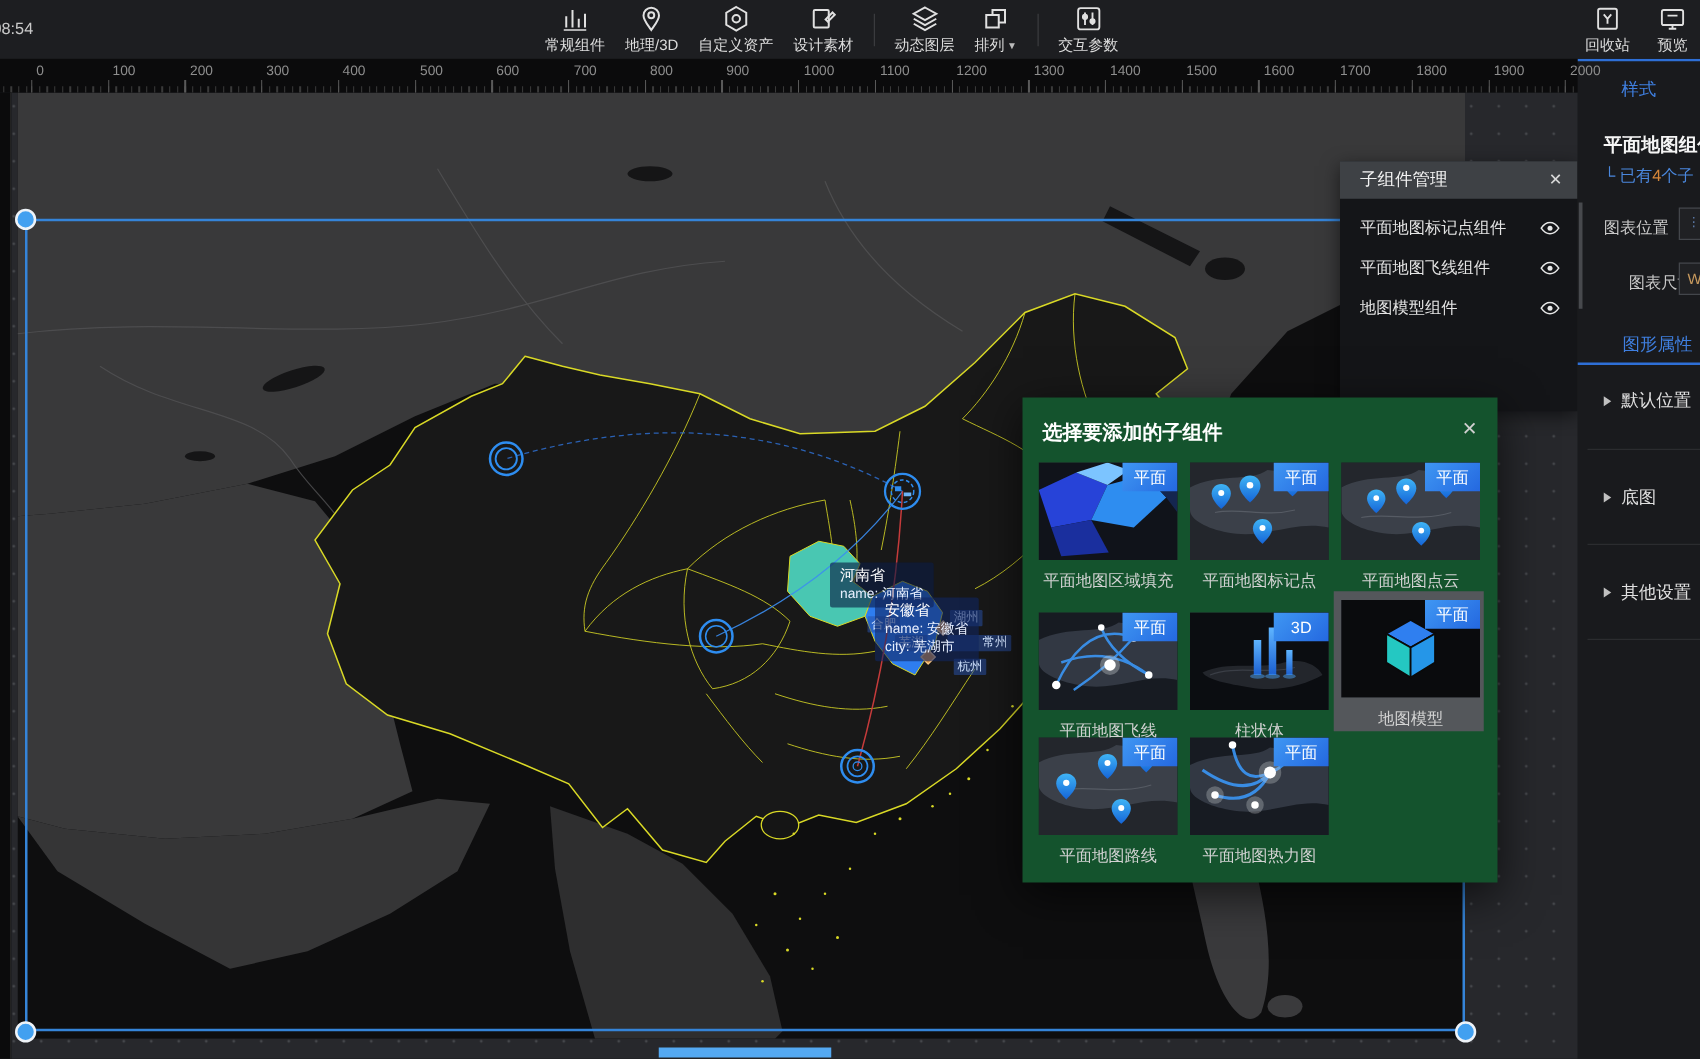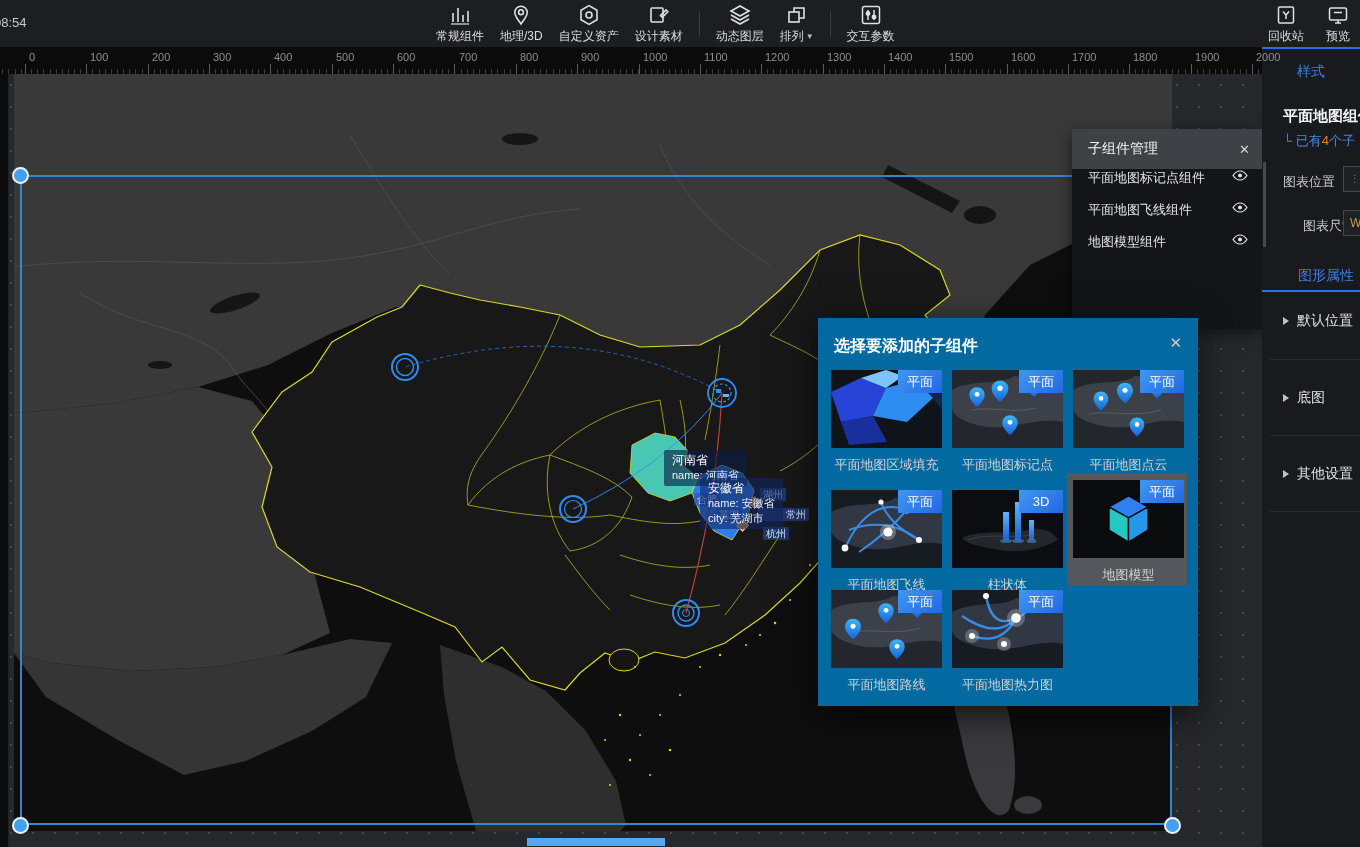--- a/index.html
+++ b/index.html
@@ -37,28 +37,28 @@
   .map-tip .t1{font-size:12px;font-weight:normal;}
   .map-tip .t2{font-size:11px;color:#e8f0ff;}
   .chip{position:absolute;z-index:2;font-size:10px;color:#d2e4ff;background:rgba(40,80,165,.55);
     padding:0 3px;line-height:13px;border-radius:1px;white-space:nowrap;}
   .odiamond{position:absolute;width:7px;height:7px;background:#e2953c;transform:rotate(45deg);z-index:3;border:1px solid #f7c98c;}
   
   #hscroll{position:absolute;left:527px;top:838px;width:138px;height:8px;background:#54a9f2;z-index:5;}
   
   #subpanel{position:absolute;left:1072px;top:129px;width:190px;height:200px;background:#141518;
     box-shadow:0 4px 14px rgba(0,0,0,.55);z-index:10;}
-  #subpanel .sp-head{height:40px;background:#3e4145;display:flex;align-items:center;justify-content:space-between;
+  #subpanel .sp-head{height:30px;background:#3e4145;display:flex;align-items:center;justify-content:space-between;
     padding:0 12px 0 16px;color:#f2f2f2;font-size:14px;}
   #subpanel .sp-close{color:#d8d8d8;font-size:13px;cursor:pointer;}
-  .sp-item{height:32px;display:flex;align-items:flex-start;justify-content:space-between;padding:0 14px 0 16px;
+  .sp-item{height:32px;display:flex;align-items:flex-end;justify-content:space-between;padding:0 14px 0 16px;
     color:#e4e4e4;font-size:13px;cursor:pointer;}
   .sp-item svg{flex:none;}
   
-  #modal{position:absolute;left:818px;top:318px;width:380px;height:388px;background:#0369a1;
+  #modal{position:absolute;left:818px;top:318px;width:380px;height:388px;background:#14532d;
     box-shadow:0 10px 34px rgba(0,0,0,.65);z-index:20;}
   #modal .m-title{position:absolute;left:16px;top:18px;color:#fff;font-size:16px;font-weight:bold;}
   #modal .m-close{position:absolute;right:16px;top:16px;color:#cfcfcf;font-size:15px;cursor:pointer;}
   .mcell{position:absolute;width:111px;cursor:pointer;}
   .mthumb{position:relative;width:111px;height:78px;overflow:hidden;background:#20242b;}
   .mbadge{position:absolute;right:0;top:0;min-width:36px;height:23px;background:linear-gradient(135deg,#3f97f3,#2468e0);
     color:#fff;font-size:13px;display:flex;align-items:center;justify-content:center;padding:0 4px;z-index:2;}
   .mlabel{margin-top:8px;text-align:center;color:#d2d2d2;font-size:13px;white-space:nowrap;}
   .mcell-selbg{position:absolute;left:249px;top:155px;width:120px;height:112px;background:#54575b;}
   

